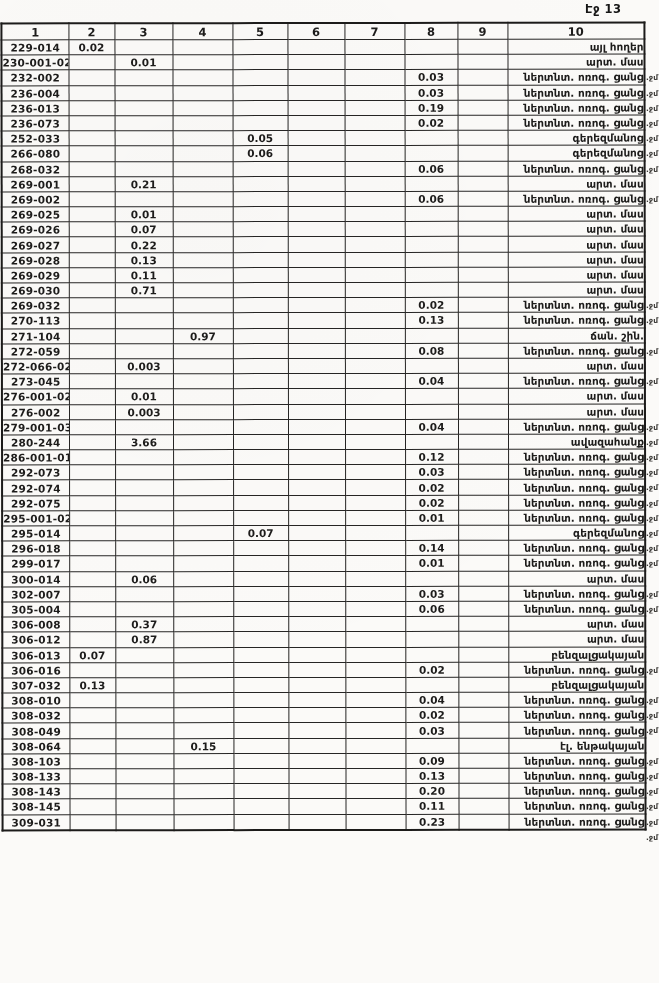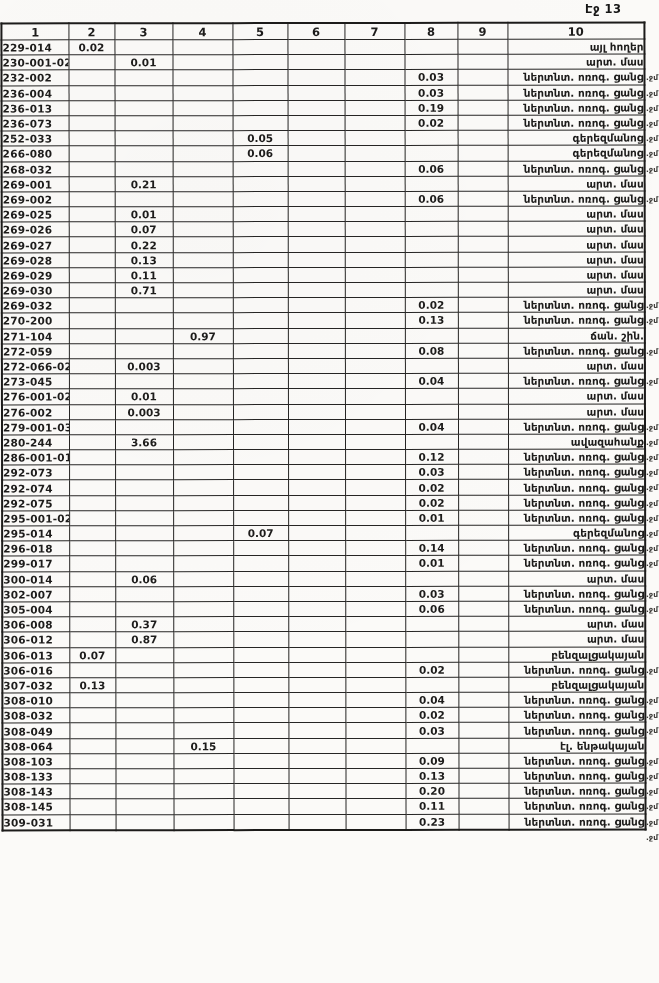--- a/index.html
+++ b/index.html
@@ -57,21 +57,21 @@
     text-align: center;
     vertical-align: middle;
     font-weight: bold;
   }
   table.doc tbody td {
     height: 14.2px;
     font-size: 10.5px;
     vertical-align: middle;
   }
   td.cell-id {
-    text-align: left;
+    text-align: center;
     padding-left: 3px;
     letter-spacing: 0.2px;
   }
   td.cell-val {
     text-align: center;
   }
   td.cell-label {
     text-align: right;
     padding-left: 4px;
     font-size: 10.3px;
@@ -339,21 +339,21 @@
           <td class="cell-val"></td>
           <td class="cell-val"></td>
           <td class="cell-val"></td>
           <td class="cell-val"></td>
           <td class="cell-val"></td>
           <td class="cell-val">0.02</td>
           <td class="cell-val"></td>
           <td class="cell-label">ներտնտ. ոռոգ. ցանց</td>
         </tr>
         <tr>
-          <td class="cell-id">270-200</td>
+          <td class="cell-id">270-113</td>
           <td class="cell-val"></td>
           <td class="cell-val"></td>
           <td class="cell-val"></td>
           <td class="cell-val"></td>
           <td class="cell-val"></td>
           <td class="cell-val"></td>
           <td class="cell-val">0.13</td>
           <td class="cell-val"></td>
           <td class="cell-label">ներտնտ. ոռոգ. ցանց</td>
         </tr>

